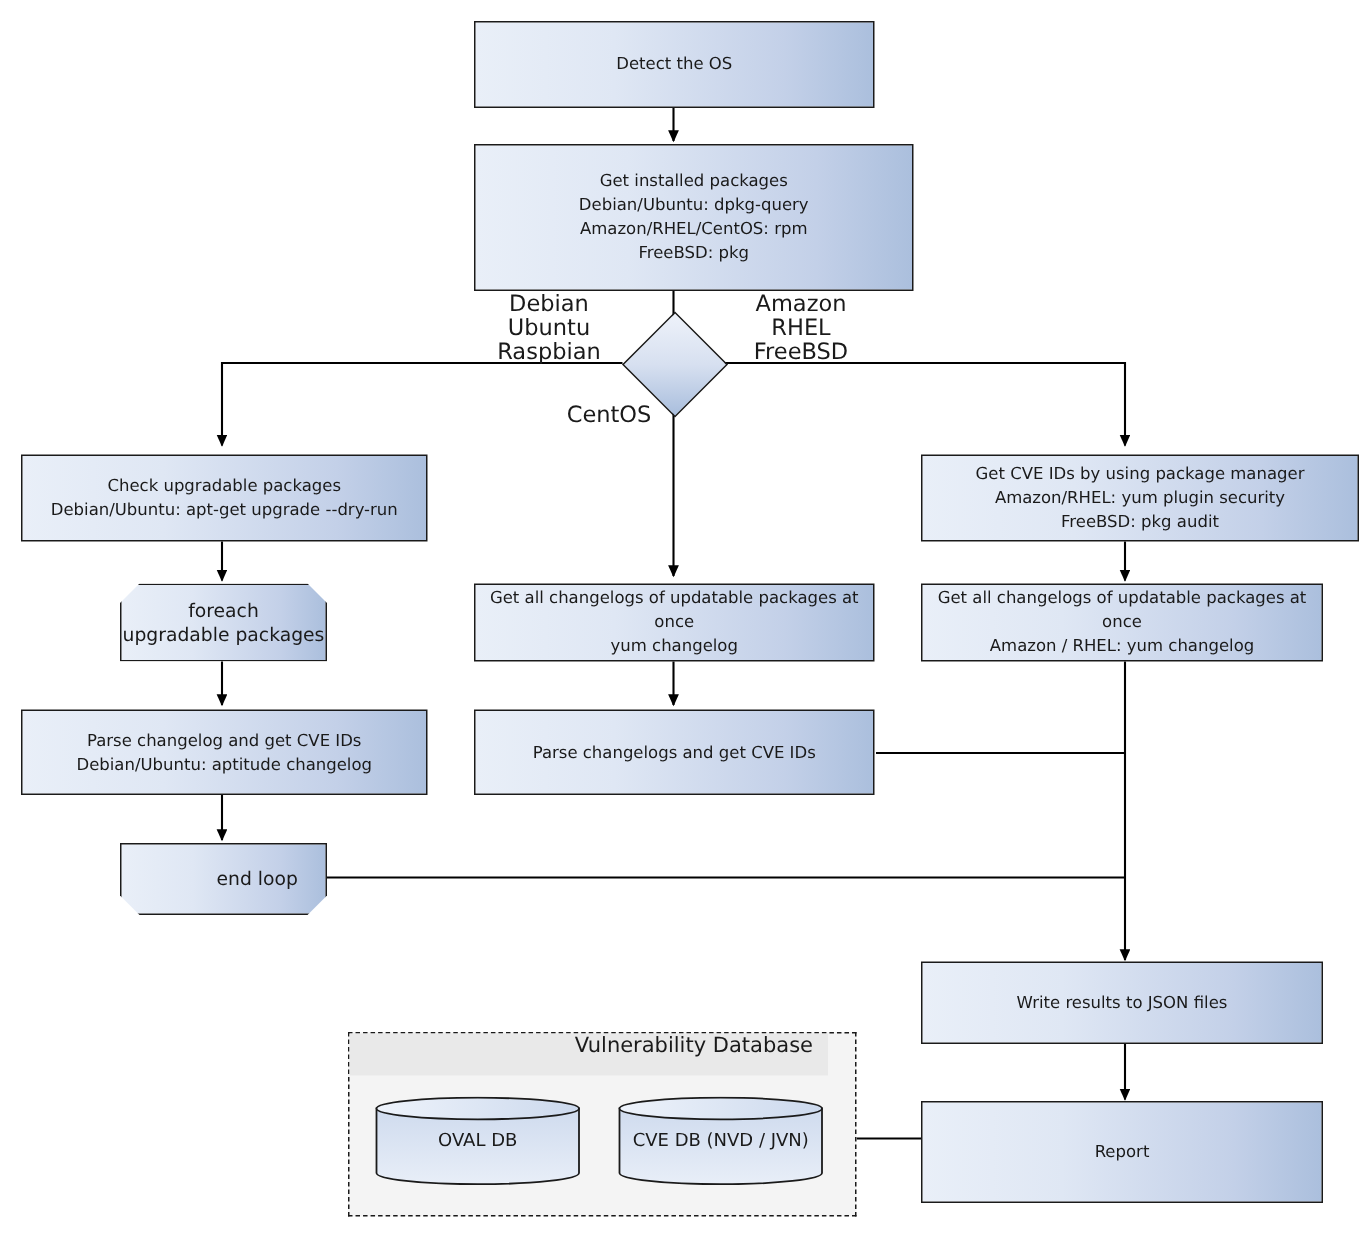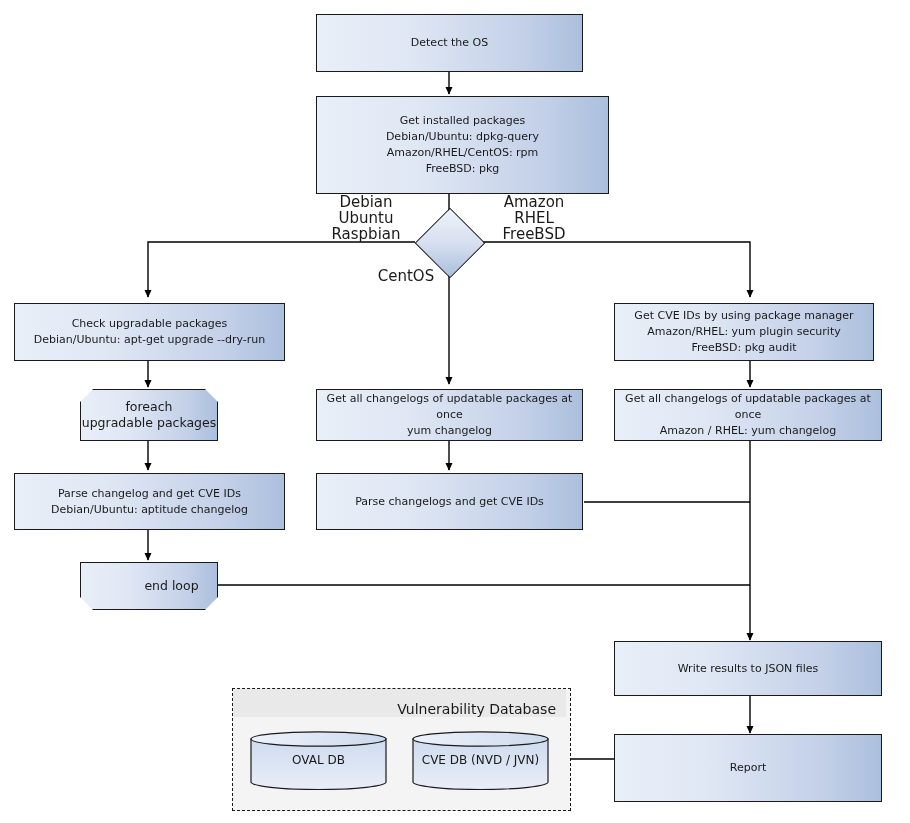--- a/index.html
+++ b/index.html
@@ -87,25 +87,25 @@
   
   .group-box {
     position: absolute;
     box-sizing: border-box;
     border: 1.5px dashed #1a1a1a;
     background: #f4f4f4;
   }
   .group-header {
     position: absolute;
     left: 0; top: 0;
-    right: 4px;
+    right: 18px;
     height: 28px;
     background: #e9e9e9;
     display: flex;
-    align-items: flex-end;
+    align-items: flex-start;
     justify-content: flex-end;
     padding-right: 10px;
     box-sizing: border-box;
     font-size: 14px;
     color: #1a1a1a;
   }
   
   .cylinder {
     position: absolute;
   }
@@ -205,21 +205,21 @@
 
 <div class="node box overflow" style="left:316px; top:389px; width:267px; height:52px;">
   <span class="label" style="white-space:pre-line;">Get all changelogs of updatable packages at once
 yum changelog</span>
 </div>
 
 <div class="node box" style="left:316px; top:473px; width:267px; height:57px;">
   <span class="label" style="white-space:pre-line;">Parse changelogs and get CVE IDs</span>
 </div>
 
-<div class="node box" style="left:614px; top:303px; width:260px; height:58px;">
+<div class="node box" style="left:614px; top:303px; width:292px; height:58px;">
   <span class="label" style="white-space:pre-line;">Get CVE IDs by using package manager
 Amazon/RHEL: yum plugin security
 FreeBSD: pkg audit</span>
 </div>
 
 <div class="node box overflow" style="left:614px; top:389px; width:268px; height:52px;">
   <span class="label" style="white-space:pre-line;">Get all changelogs of updatable packages at once
 Amazon / RHEL: yum changelog</span>
 </div>
 

